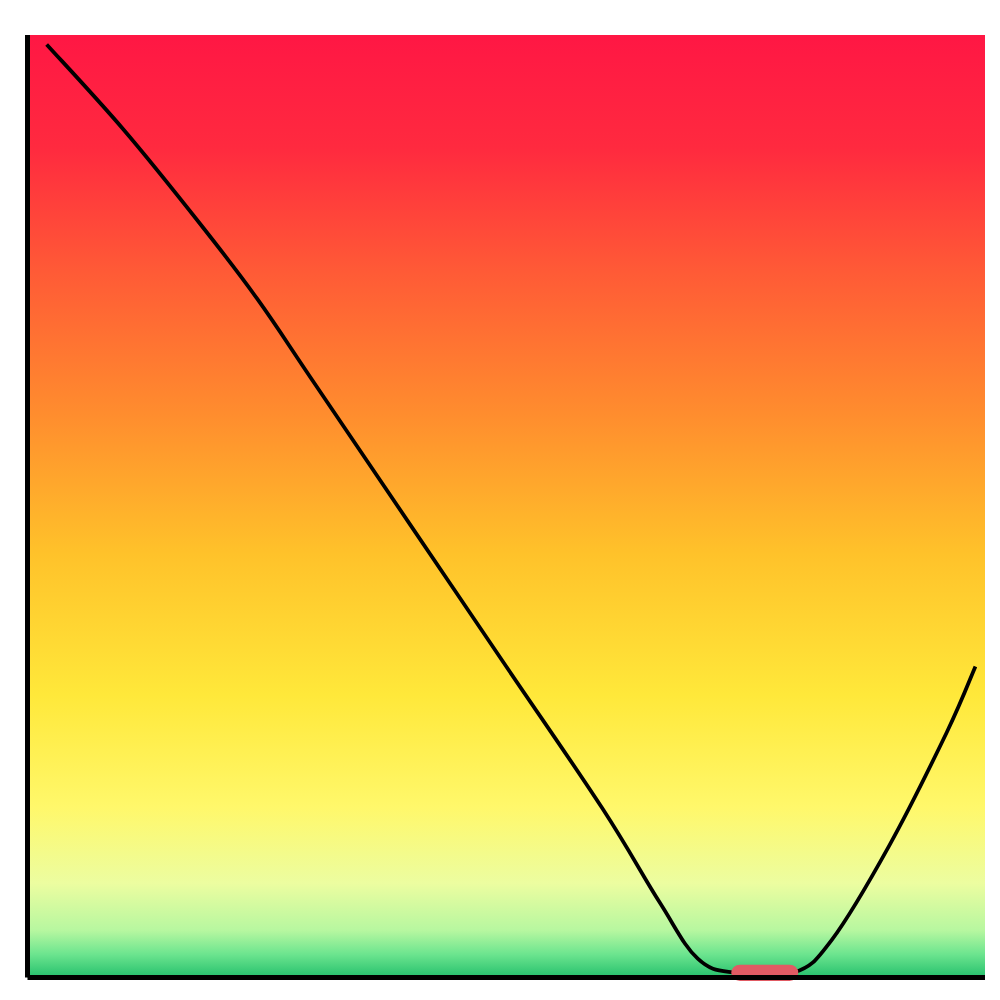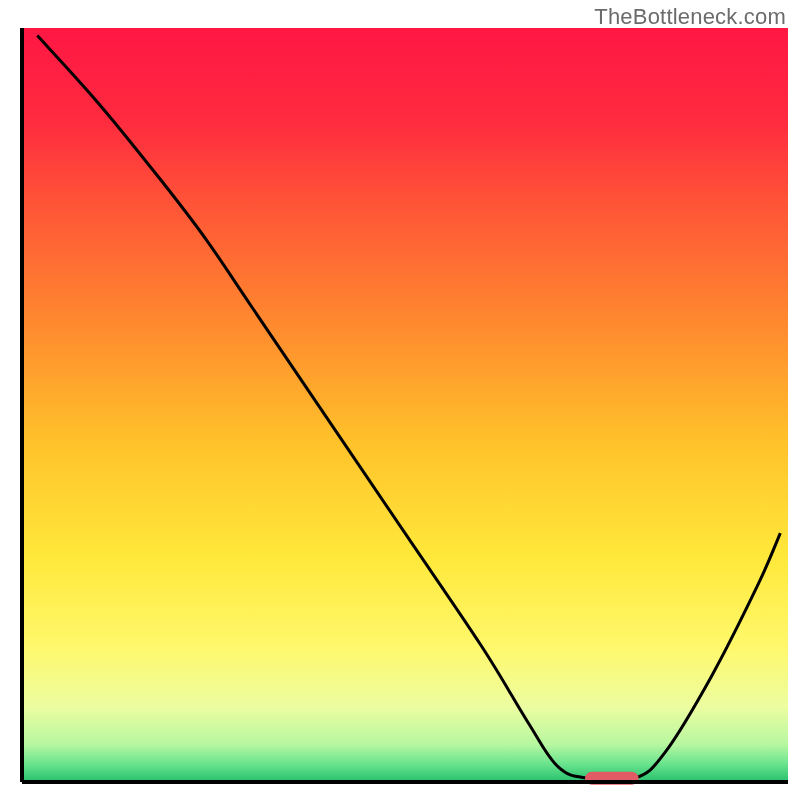--- a/index.html
+++ b/index.html
@@ -26,21 +26,20 @@
     z-index: 10;
   }
   svg {
     display: block;
   }
 </style>
 </head>
 <body>
 
 <div class="chart-container">
-  <div class="watermark">TheBottleneck.com</div>
   <svg id="chart-svg" width="800" height="800" viewBox="0 0 800 800">
     <defs>
       <linearGradient id="bg-grad" x1="0" y1="0" x2="0" y2="1">
           <stop offset="0%" stop-color="#ff1744"></stop>
           <stop offset="12%" stop-color="#ff2a3f"></stop>
           <stop offset="25%" stop-color="#ff5a36"></stop>
           <stop offset="40%" stop-color="#ff8c2e"></stop>
           <stop offset="55.00000000000001%" stop-color="#ffc22a"></stop>
           <stop offset="70%" stop-color="#ffe83a"></stop>
           <stop offset="82%" stop-color="#fff86b"></stop>

